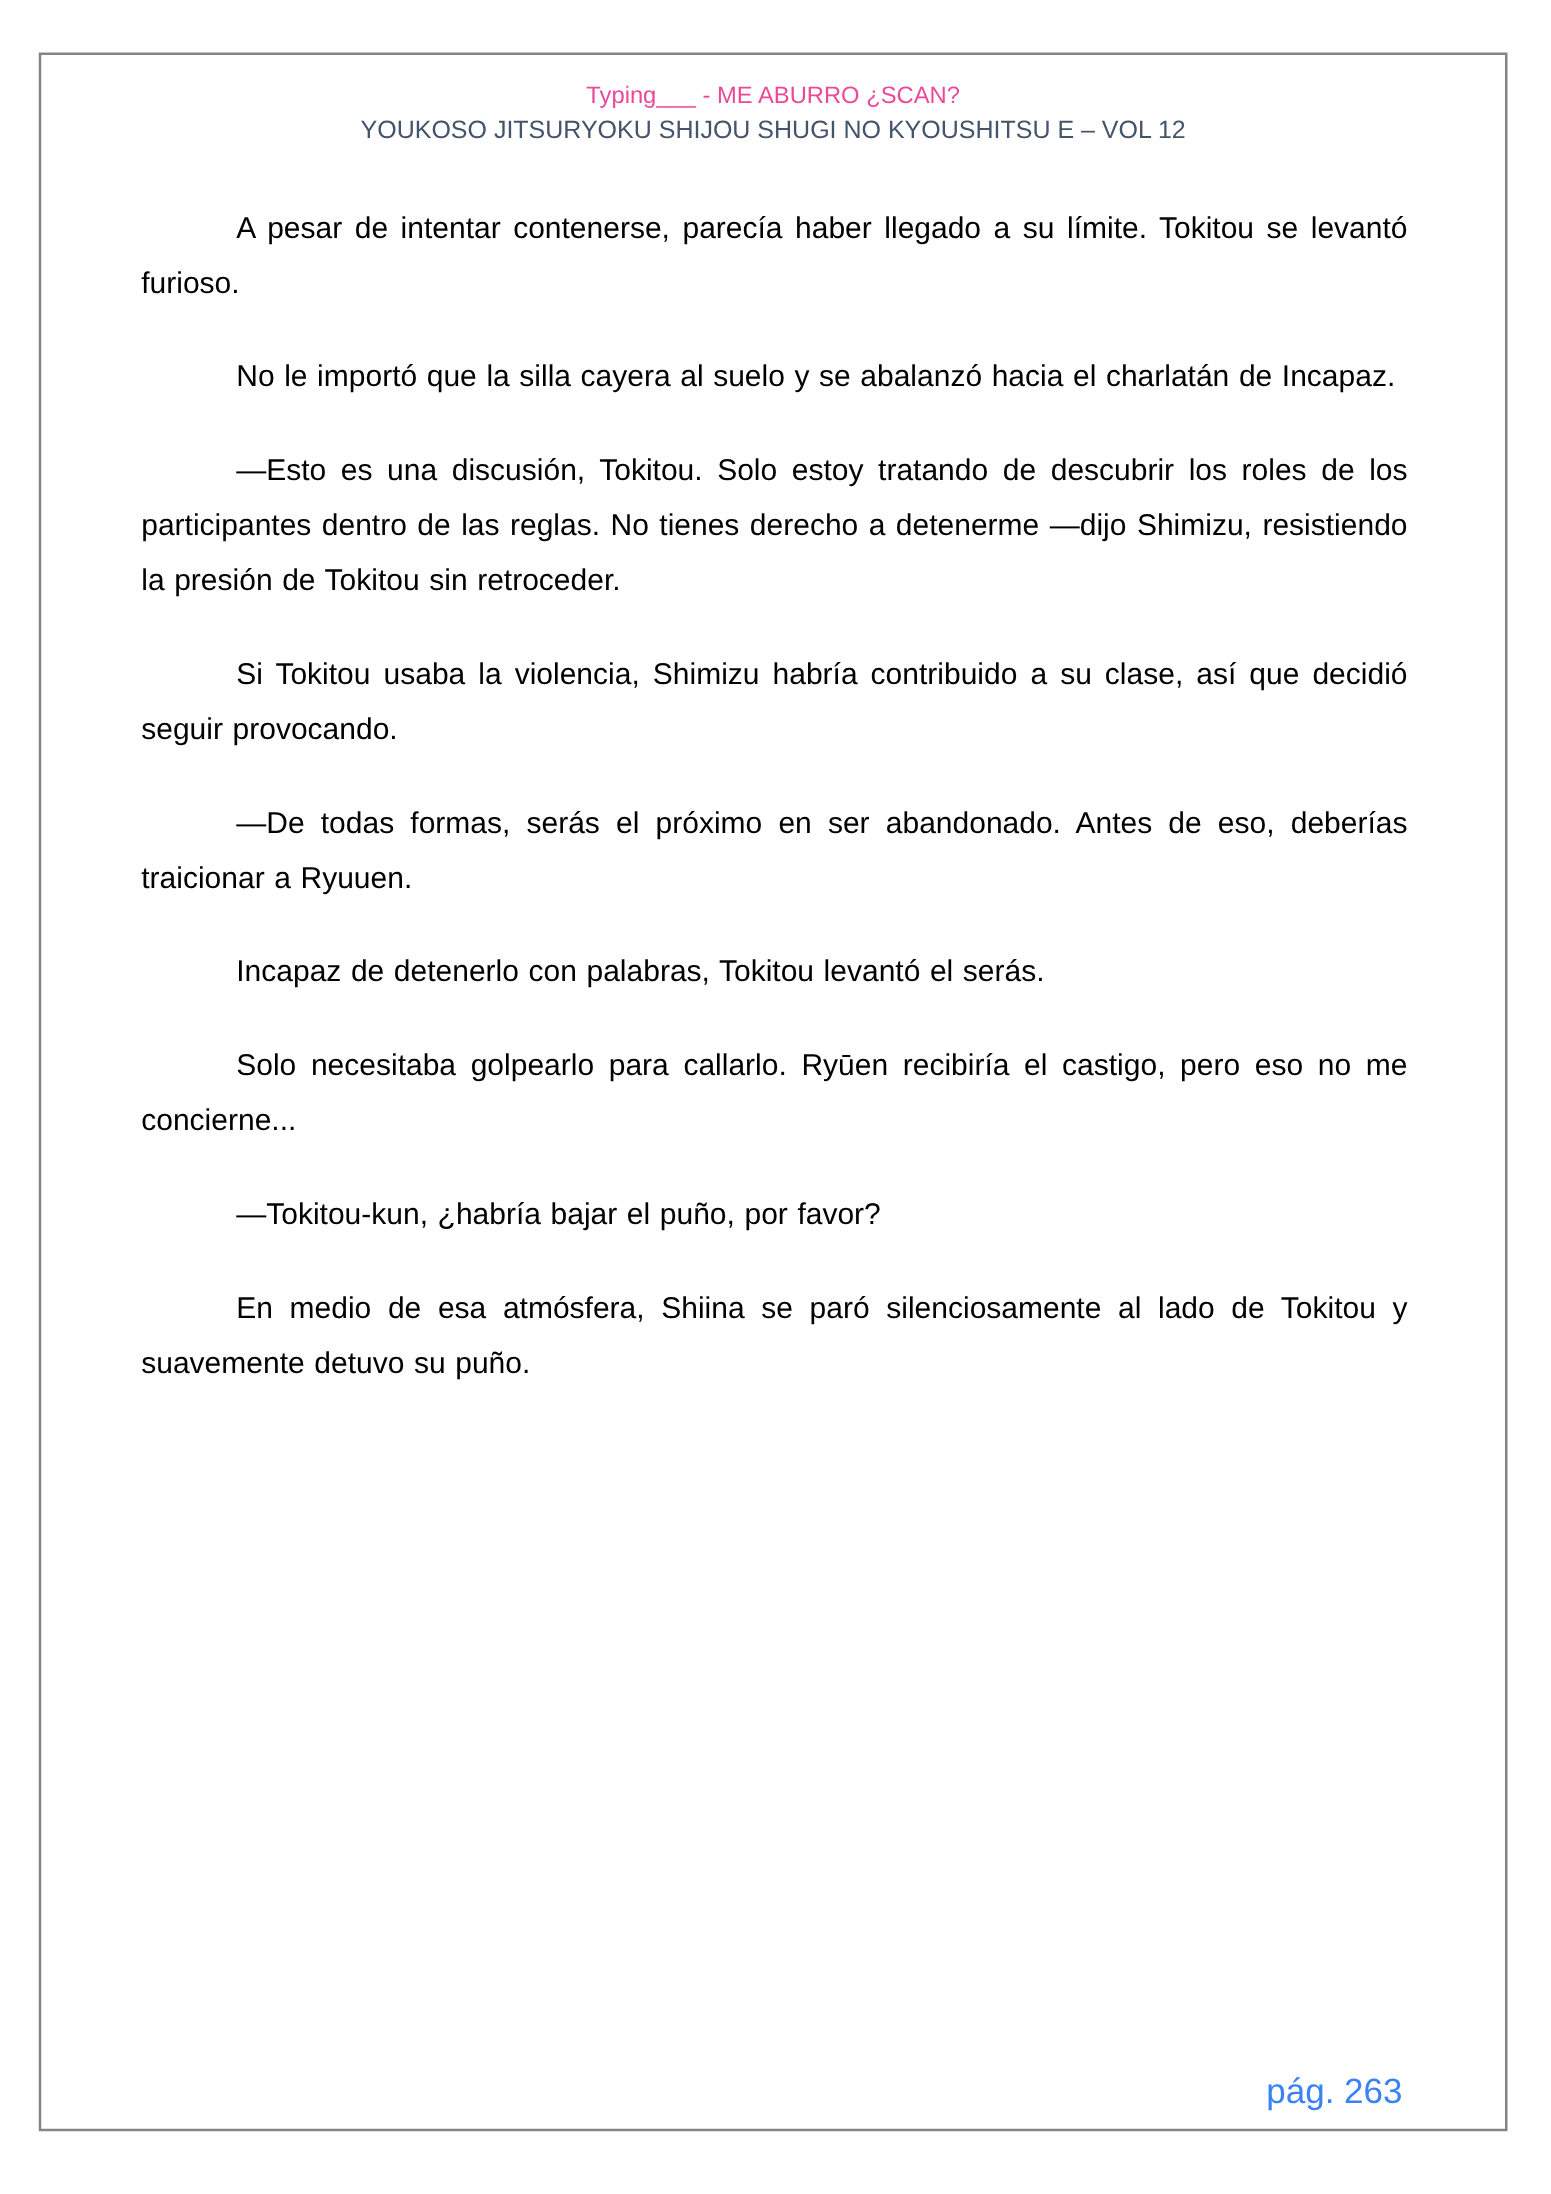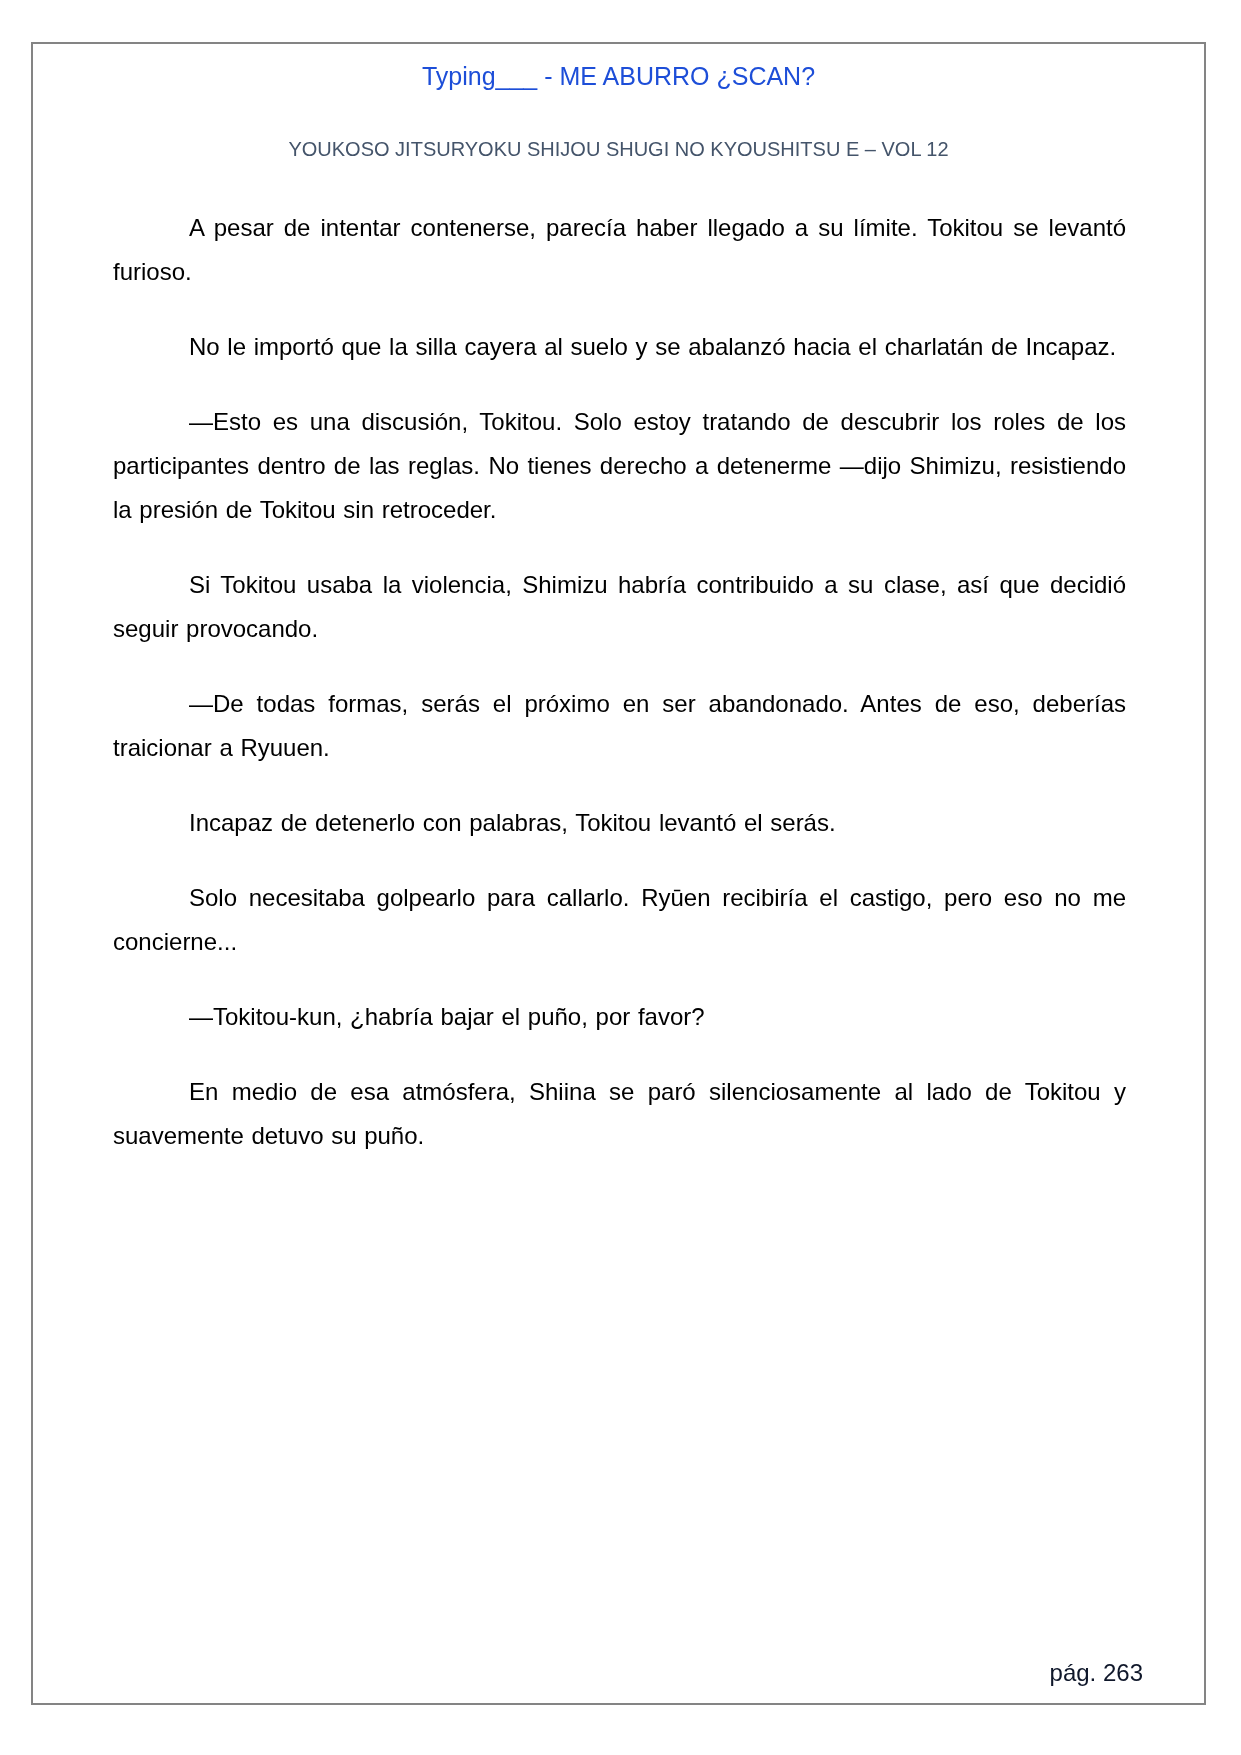--- a/index.html
+++ b/index.html
@@ -21,50 +21,49 @@
     height: 1663px;
     border: 2px solid #848484;
     box-sizing: border-box;
     background: #ffffff;
   }
   .doc-header {
     padding-top: 19px;
     text-align: center;
   }
   .header-title {
-    font-size: 25px;
+    font-size: 19px;
     line-height: 27px;
-    color: #1d4ed8;
+    color: #ec4899;
   }
   .header-series {
     font-size: 20px;
     line-height: 29px;
     color: #44546a;
-    margin-top: 45px;
   }
   .doc-body {
     margin-top: 42px;
     padding: 0 78px 0 80px;
   }
   .doc-body p {
     margin: 0 0 31px 0;
     font-size: 24px;
     line-height: 44px;
     color: #000000;
     text-align: justify;
     text-indent: 76px;
     word-spacing: 1px;
   }
   .doc-footer {
     position: absolute;
-    right: 61px;
+    right: 82px;
     bottom: 18px;
-    font-size: 24px;
+    font-size: 28px;
     line-height: 24px;
-    color: #0f172a;
+    color: #3b82f6;
   }
 </style>
 </head>
 <body>
 
 <div class="page-frame">
   <div class="doc-header">
     <div class="header-title">Typing___ - ME ABURRO ¿SCAN?</div>
     <div class="header-series">YOUKOSO JITSURYOKU SHIJOU SHUGI NO KYOUSHITSU E – VOL 12</div>
   </div>

